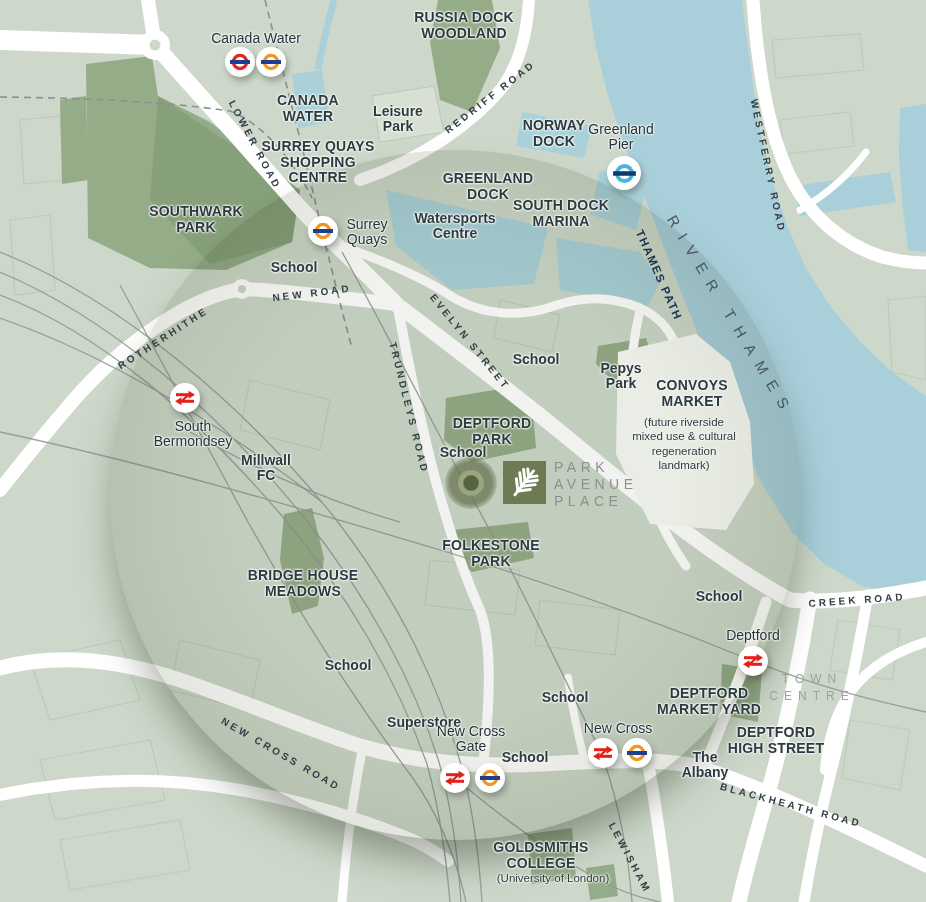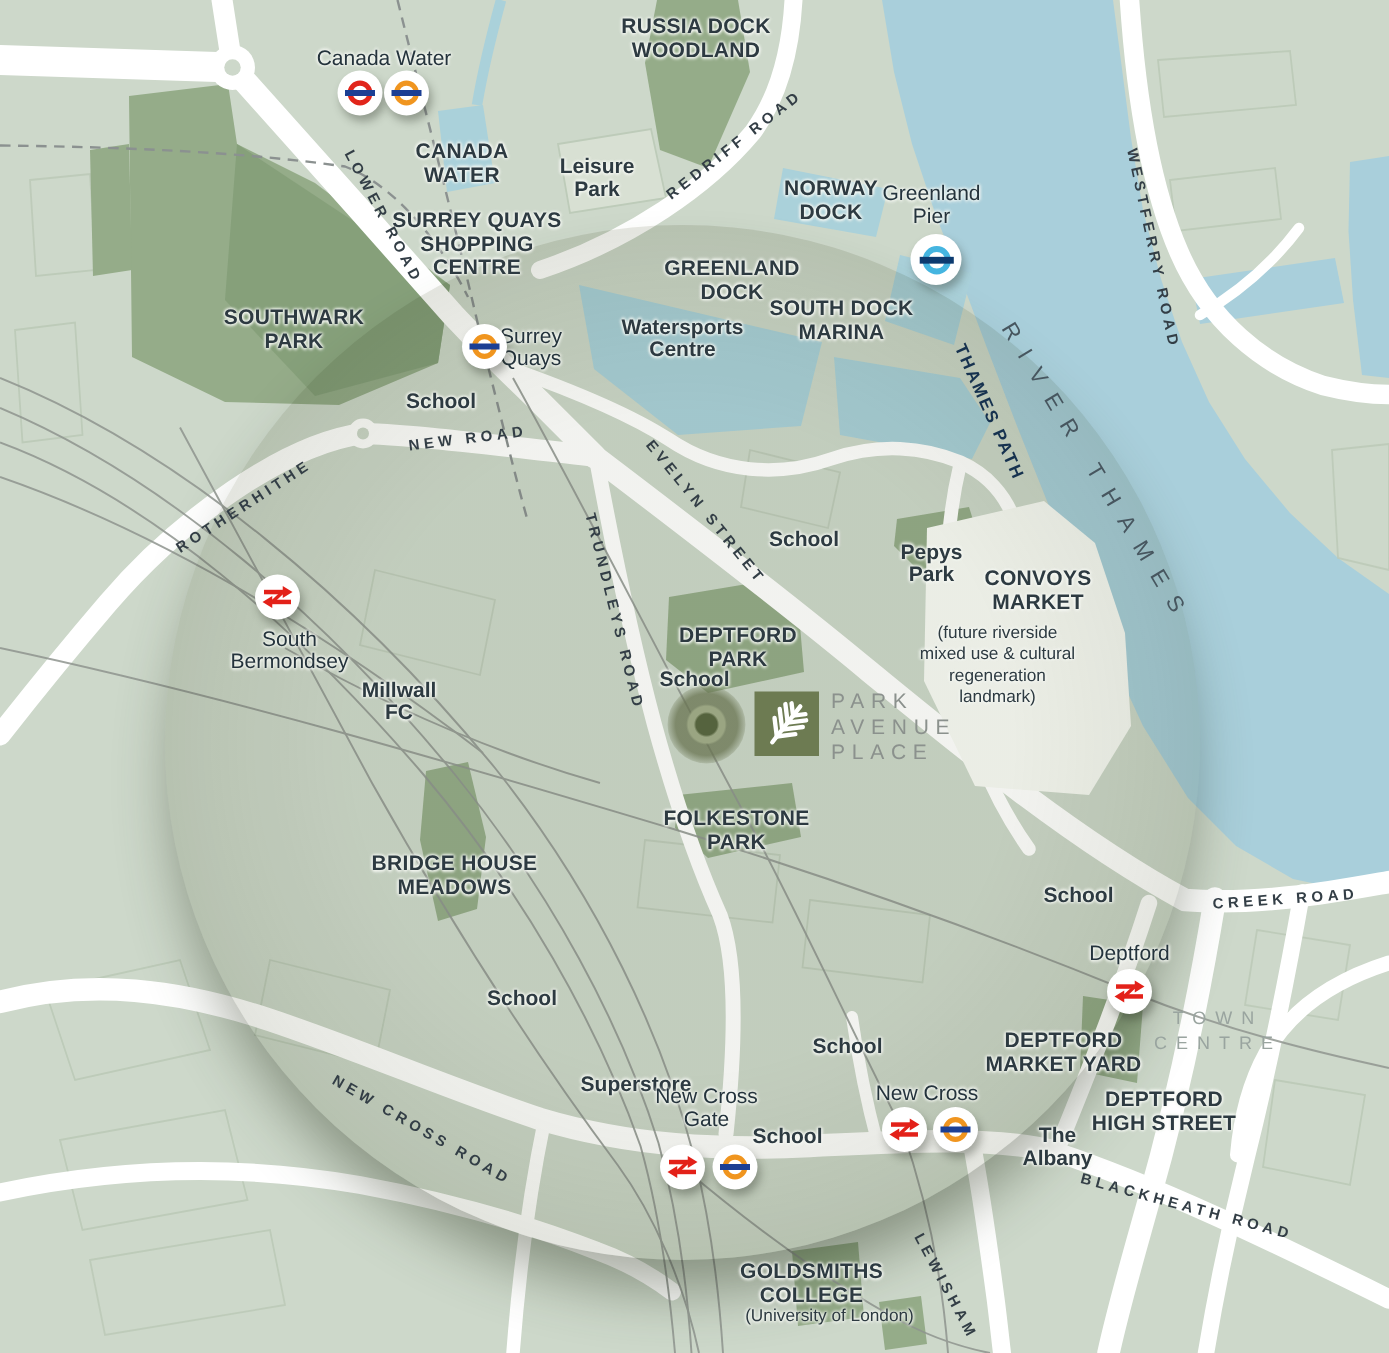--- a/index.html
+++ b/index.html
@@ -166,21 +166,21 @@
       <div class="lbl area" style="left: 554px; top: 134px;">NORWAY
 DOCK</div>
       <div class="lbl area" style="left: 488px; top: 187px;">GREENLAND
 DOCK</div>
       <div class="lbl area" style="left: 561px; top: 214px; text-align: center;">SOUTH DOCK
 MARINA</div>
       <div class="lbl area" style="left: 196px; top: 220px;">SOUTHWARK
 PARK</div>
       <div class="lbl area" style="left: 692px; top: 394px;">CONVOYS
 MARKET</div>
-      <div class="lbl note" style="left: 665px; top: 444px;">(future riverside
+      <div class="lbl note" style="left: 684px; top: 444px;">(future riverside
 mixed use &amp; cultural
 regeneration
 landmark)</div>
       <div class="lbl area" style="left: 492px; top: 432px;">DEPTFORD
 PARK</div>
       <div class="lbl area" style="left: 491px; top: 554px;">FOLKESTONE
 PARK</div>
       <div class="lbl area" style="left: 303px; top: 584px;">BRIDGE HOUSE
 MEADOWS</div>
       <div class="lbl area" style="left: 709px; top: 702px;">DEPTFORD
@@ -202,21 +202,21 @@
 FC</div>
       <div class="lbl place" style="left: 463px; top: 453px;">School</div>
       <div class="lbl place" style="left: 719px; top: 597px;">School</div>
       <div class="lbl place" style="left: 348px; top: 666px;">School</div>
       <div class="lbl place" style="left: 565px; top: 698px;">School</div>
       <div class="lbl place" style="left: 424px; top: 723px;">Superstore</div>
       <div class="lbl place" style="left: 525px; top: 758px;">School</div>
       <div class="lbl place" style="left: 705px; top: 739px; margin-top: 26px;">The
 Albany</div>
       <div class="lbl station" style="left: 256px; top: 39px;">Canada Water</div>
-      <div class="lbl station" style="left: 354px; top: 232px;">Surrey
+      <div class="lbl station" style="left: 367px; top: 232px;">Surrey
 Quays</div>
       <div class="lbl station" style="left: 621px; top: 137px;">Greenland
 Pier</div>
       <div class="lbl station" style="left: 193px; top: 434px;">South
 Bermondsey</div>
       <div class="lbl station" style="left: 753px; top: 636px;">Deptford</div>
       <div class="lbl station" style="left: 471px; top: 739px;">New Cross
 Gate</div>
       <div class="lbl station" style="left: 618px; top: 729px;">New Cross</div>
       <div class="lbl road" style="left: 255px; top: 145px; transform: translate(-50%, -50%) rotate(62deg);">LOWER ROAD</div>

